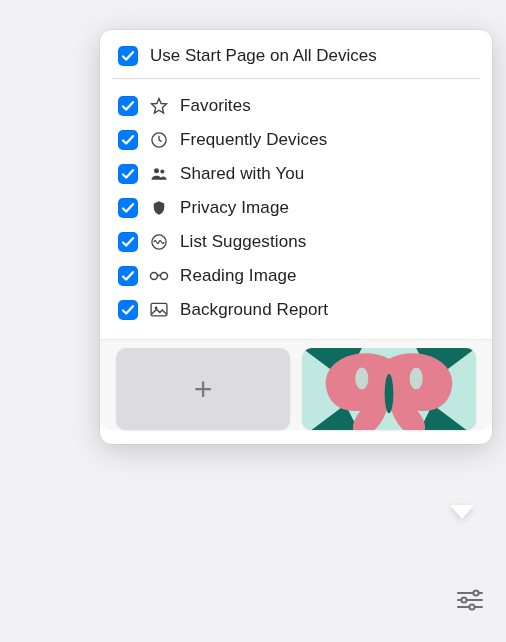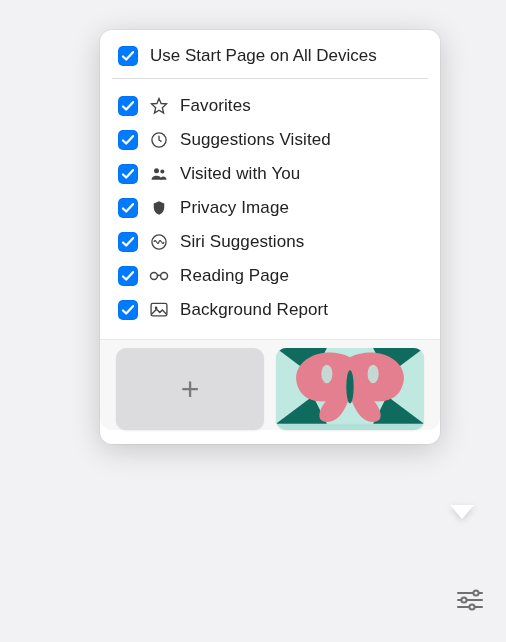--- a/index.html
+++ b/index.html
@@ -10,21 +10,21 @@
     background: #f2f2f4;
     font-family: -apple-system, "Helvetica Neue", Arial, sans-serif;
     overflow: hidden;
     position: relative;
   }
 
   .popover {
     position: absolute;
     left: 100px;
     top: 30px;
-    width: 340px;
+    width: 392px;
     background: #ffffff;
     border-radius: 12px;
     box-shadow: 0 6px 30px rgba(0,0,0,0.18), 0 0 0 1px rgba(0,0,0,0.04);
     padding-bottom: 14px;
     text-align: center;
   }
 
   .pop-header {
     display: flex;
     align-items: center;
@@ -180,38 +180,38 @@
         <svg width="14" height="14" viewBox="0 0 14 14">
             <path d="M2 7.5 L5.2 10.5 L12 3.2" stroke="#fff" stroke-width="2.3" fill="none" stroke-linecap="round" stroke-linejoin="round"></path>
           </svg>
       </span>
       <span class="row-icon">
         <svg width="20" height="20" viewBox="0 0 24 24" fill="none" stroke="#444" stroke-width="1.6">
             <circle cx="12" cy="12" r="8.5"></circle>
             <path d="M12 7 V12 L15 14"></path>
           </svg>
       </span>
-      <span class="row-label">Suggestions Visited</span>
+      <span class="row-label">Frequently Devices</span>
     </div>
 
     <div class="pop-row">
       <span class="checkbox">
         <svg width="14" height="14" viewBox="0 0 14 14">
             <path d="M2 7.5 L5.2 10.5 L12 3.2" stroke="#fff" stroke-width="2.3" fill="none" stroke-linecap="round" stroke-linejoin="round"></path>
           </svg>
       </span>
       <span class="row-icon">
         <svg width="20" height="20" viewBox="0 0 24 24" fill="#444">
             <circle cx="9" cy="8" r="3"></circle>
             <circle cx="16" cy="9" r="2.4"></circle>
             <path d="M3 19 C3 15.5 6 14 9 14 C12 14 15 15.5 15 19 Z"></path>
             <path d="M13.5 19 C13.5 16.5 15 15 17 15 C19 15 21 16 21 19 Z"></path>
           </svg>
       </span>
-      <span class="row-label">Visited with You</span>
+      <span class="row-label">Shared with You</span>
     </div>
 
     <div class="pop-row">
       <span class="checkbox">
         <svg width="14" height="14" viewBox="0 0 14 14">
             <path d="M2 7.5 L5.2 10.5 L12 3.2" stroke="#fff" stroke-width="2.3" fill="none" stroke-linecap="round" stroke-linejoin="round"></path>
           </svg>
       </span>
       <span class="row-icon">
         <svg width="18" height="20" viewBox="0 0 24 24" fill="#444">
@@ -226,37 +226,37 @@
         <svg width="14" height="14" viewBox="0 0 14 14">
             <path d="M2 7.5 L5.2 10.5 L12 3.2" stroke="#fff" stroke-width="2.3" fill="none" stroke-linecap="round" stroke-linejoin="round"></path>
           </svg>
       </span>
       <span class="row-icon">
         <svg width="20" height="20" viewBox="0 0 24 24" fill="none" stroke="#444" stroke-width="1.6">
             <circle cx="12" cy="12" r="8.5"></circle>
             <path d="M6 12 C8 6 10 18 12 12 C14 6 16 18 18 12" stroke-width="1.4"></path>
           </svg>
       </span>
-      <span class="row-label">Siri Suggestions</span>
+      <span class="row-label">List Suggestions</span>
     </div>
 
     <div class="pop-row">
       <span class="checkbox">
         <svg width="14" height="14" viewBox="0 0 14 14">
             <path d="M2 7.5 L5.2 10.5 L12 3.2" stroke="#fff" stroke-width="2.3" fill="none" stroke-linecap="round" stroke-linejoin="round"></path>
           </svg>
       </span>
       <span class="row-icon">
         <svg width="22" height="14" viewBox="0 0 24 14" fill="none" stroke="#444" stroke-width="1.6">
             <circle cx="6.5" cy="7" r="3.8"></circle>
             <circle cx="17.5" cy="7" r="3.8"></circle>
             <path d="M10.3 7 C11 5.8 13 5.8 13.7 7"></path>
           </svg>
       </span>
-      <span class="row-label">Reading Page</span>
+      <span class="row-label">Reading Image</span>
     </div>
 
     <div class="pop-row">
       <span class="checkbox">
         <svg width="14" height="14" viewBox="0 0 14 14">
             <path d="M2 7.5 L5.2 10.5 L12 3.2" stroke="#fff" stroke-width="2.3" fill="none" stroke-linecap="round" stroke-linejoin="round"></path>
           </svg>
       </span>
       <span class="row-icon">
         <svg width="20" height="18" viewBox="0 0 24 20" fill="none" stroke="#444" stroke-width="1.6">

